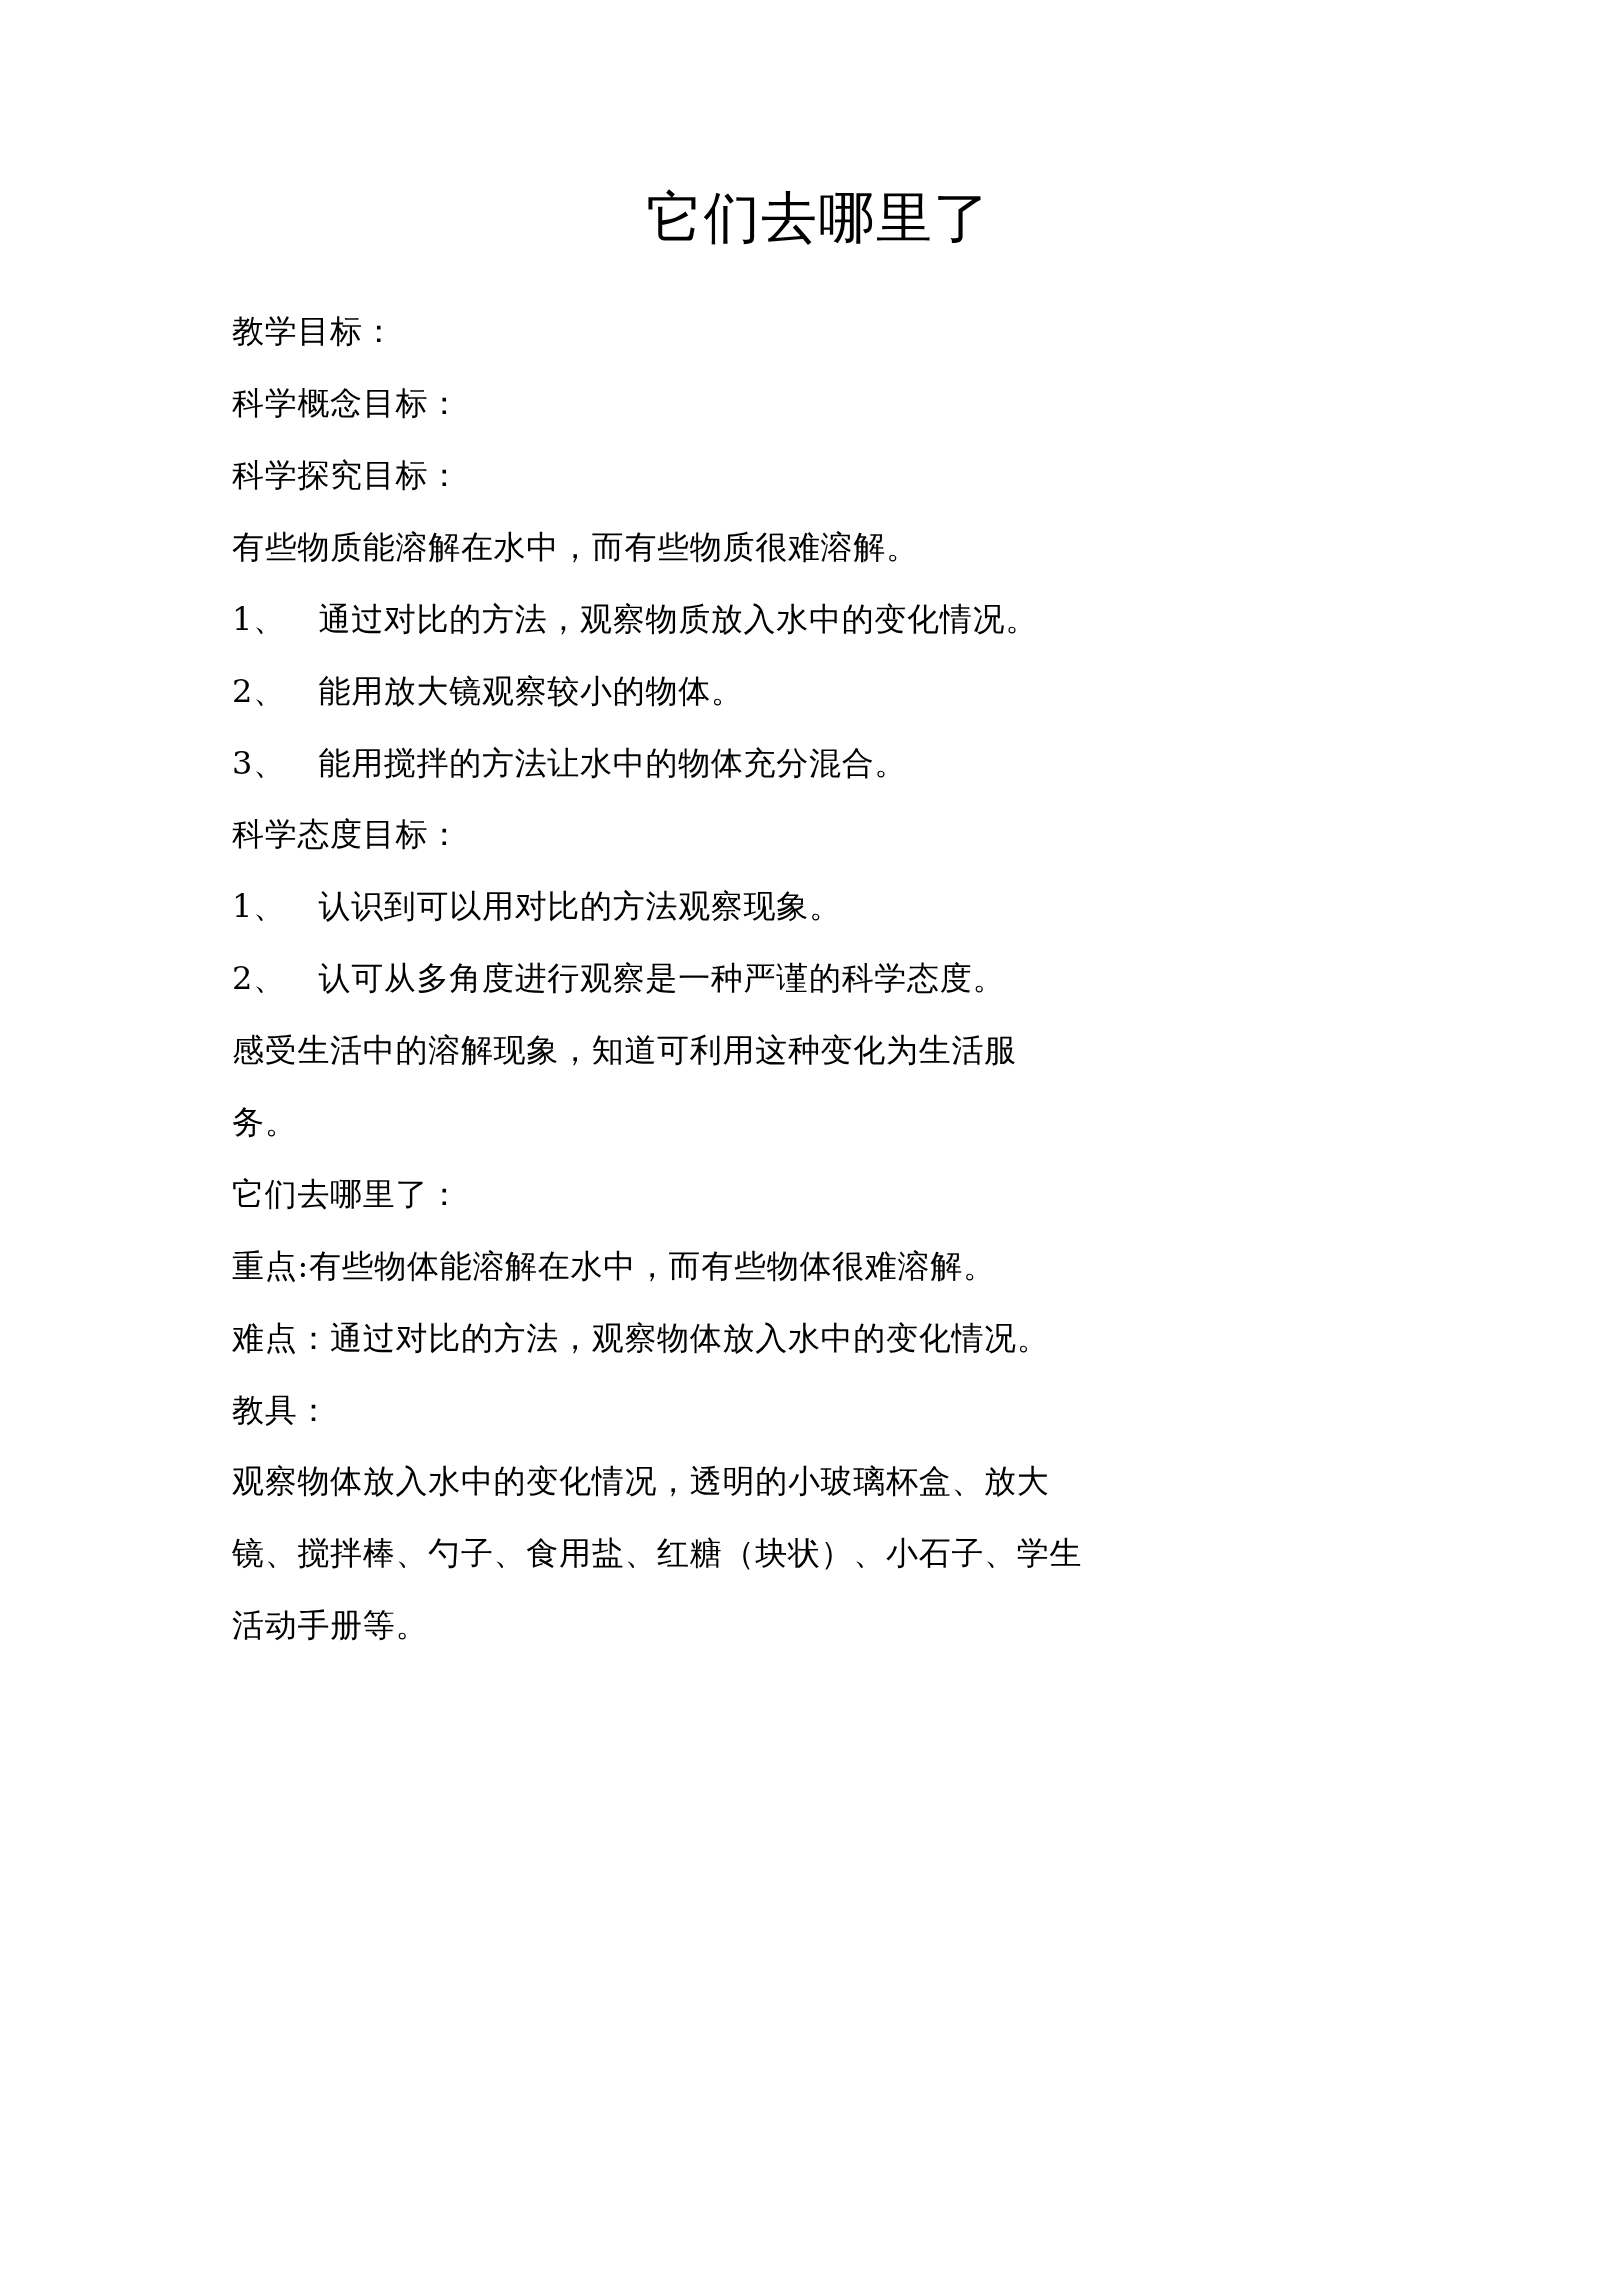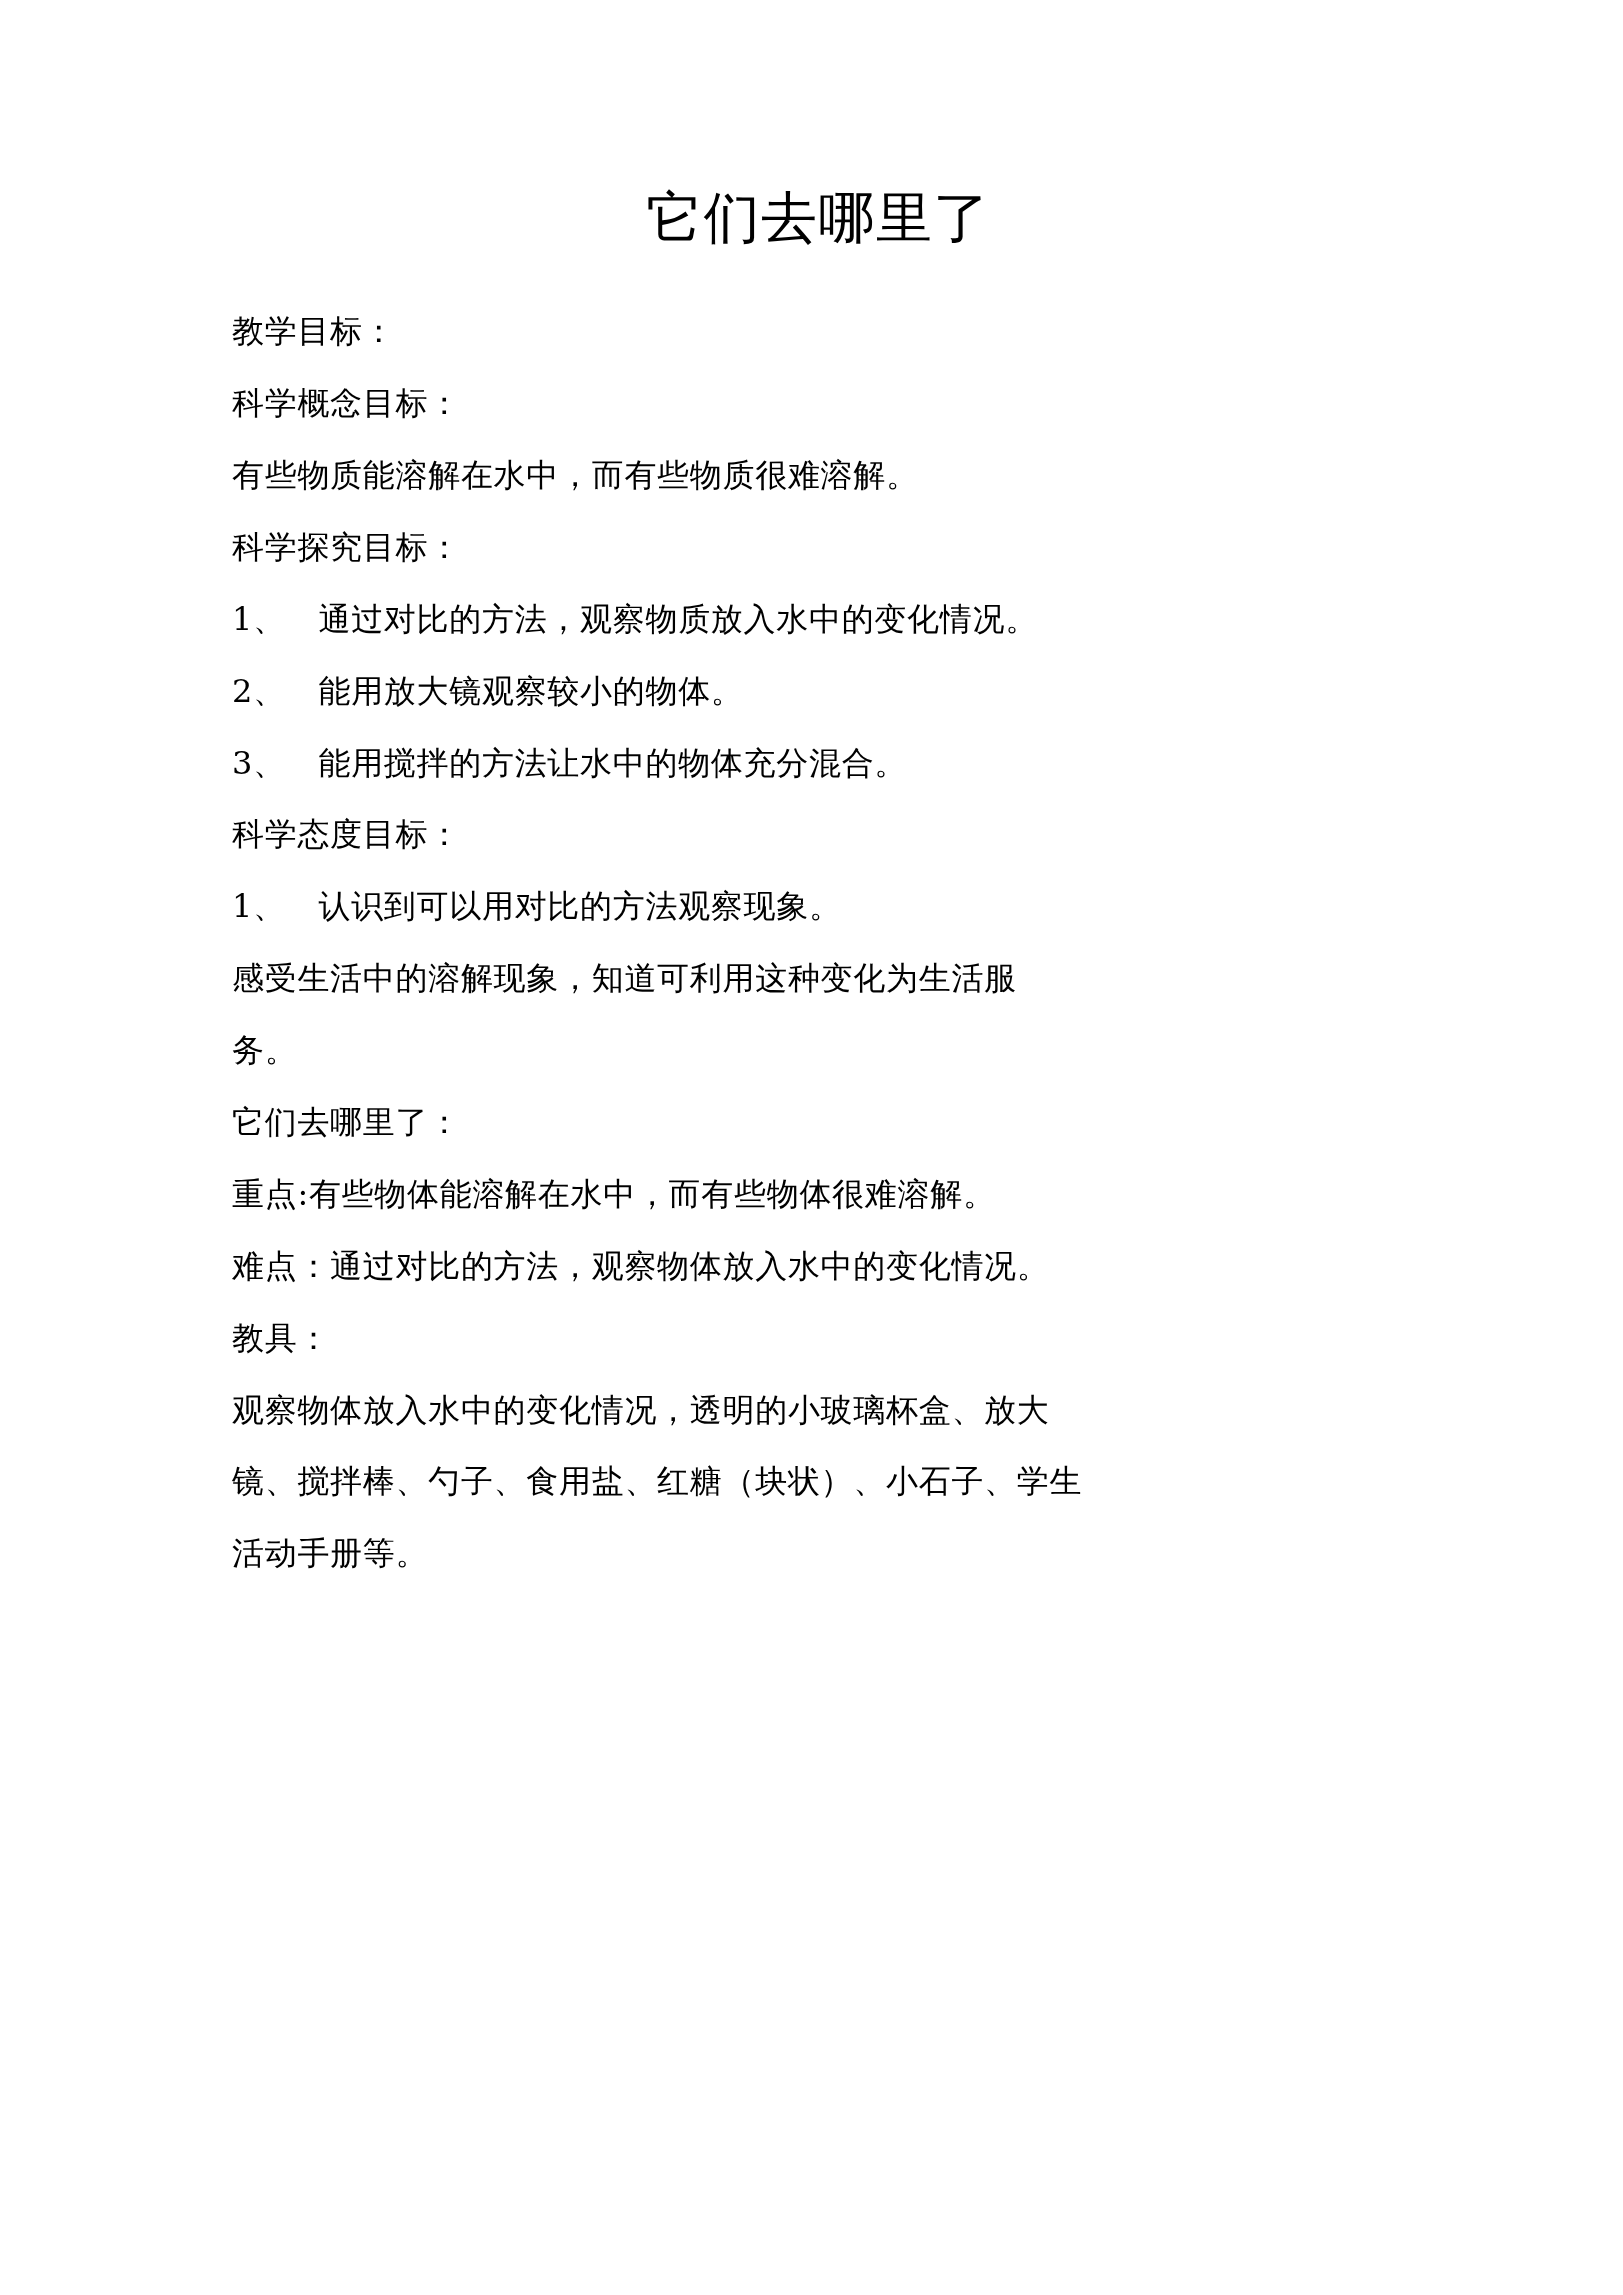--- a/index.html
+++ b/index.html
@@ -51,27 +51,28 @@
 </style>
 </head>
 <body>
 
 <div class="page">
   <div class="content">
     <h1 class="doc-title">它们去哪里了</h1>
 
     <p class="para">教学目标：</p>
     <p class="para">科学概念目标：</p>
+    <p class="para">科学探究目标：</p>
     <p class="para">有些物质能溶解在水中，而有些物质很难溶解。</p>
-    <p class="para">科学探究目标：</p>
     <p class="para list-item">1、 通过对比的方法，观察物质放入水中的变化情况。</p>
     <p class="para list-item">2、 能用放大镜观察较小的物体。</p>
     <p class="para list-item">3、 能用搅拌的方法让水中的物体充分混合。</p>
     <p class="para">科学态度目标：</p>
     <p class="para list-item">1、 认识到可以用对比的方法观察现象。</p>
+    <p class="para list-item">2、 认可从多角度进行观察是一种严谨的科学态度。</p>
     <p class="para wrap">感受生活中的溶解现象，知道可利用这种变化为生活服</p>
     <p class="para wrap">务。</p>
     <p class="para">它们去哪里了：</p>
     <p class="para">重点:有些物体能溶解在水中，而有些物体很难溶解。</p>
     <p class="para">难点：通过对比的方法，观察物体放入水中的变化情况。</p>
     <p class="para">教具：</p>
     <p class="para wrap">观察物体放入水中的变化情况，透明的小玻璃杯盒、放大</p>
     <p class="para wrap">镜、搅拌棒、勺子、食用盐、红糖（块状）、小石子、学生</p>
     <p class="para wrap">活动手册等。</p>
   </div>

